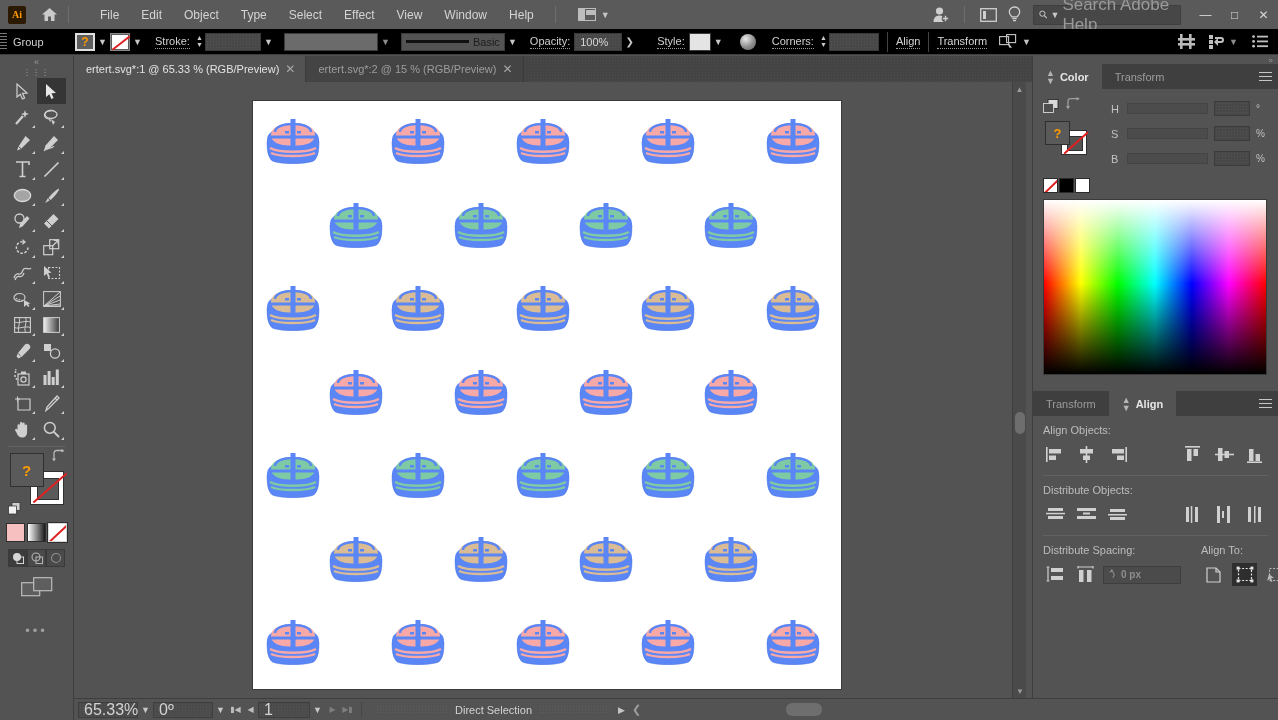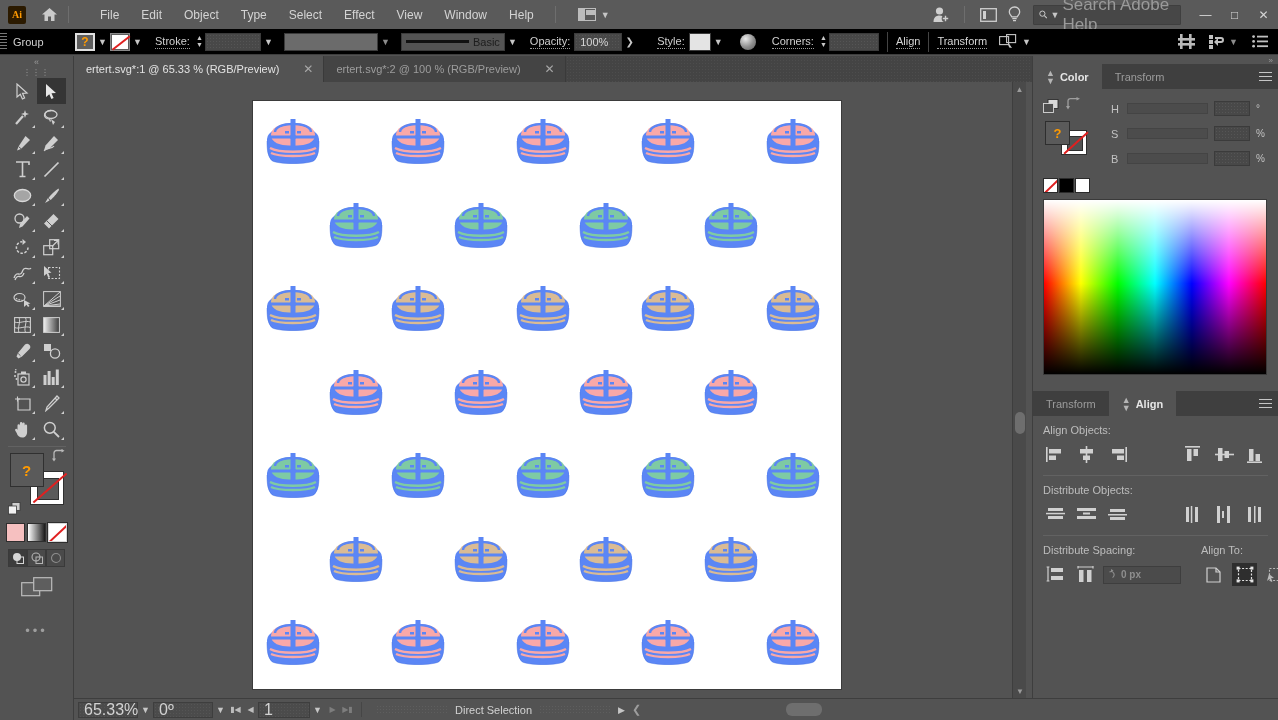--- a/index.html
+++ b/index.html
@@ -83,21 +83,21 @@
     width:16px; height:16px; border-radius:50%;
     background:radial-gradient(circle at 35% 30%, #e9e9e9, #8d8d8d 55%, #5f5f5f);
   }
 
   
   .tabbar {
     position:absolute; left:74px; top:56px; width:1204px; height:26px;
     background:#444; display:flex; align-items:flex-end;
   }
   .doctab {
-    height:26px; display:flex; align-items:center; gap:24px;
+    height:26px; display:flex; align-items:center; gap:6px;
     padding:0 10px 0 12px; font-size:11px; color:#9d9d9d;
     border-right:1px solid #3a3a3a;
   }
   .doctab.active { background:#535353; color:#e3e3e3; }
   .tabclose { font-size:12px; color:#a8a8a8; }
   .tab-dots { flex:1; height:26px;
     background-image:radial-gradient(#4d4d4d 0.5px, transparent 0.5px); background-size:3px 3px; }
 
   
   .toolbar {
@@ -432,21 +432,21 @@
       </div>
     </div>
   </div>
 
   <div class="tabbar">
     <div class="doctab active">
       <span>ertert.svg*:1 @ 65.33 % (RGB/Preview)</span>
       <span class="tabclose">✕</span>
     </div>
     <div class="doctab">
-      <span>ertert.svg*:2 @ 100 % (RGB/Preview)</span>
+      <span>ertert.svg*:2 @ 15 % (RGB/Preview)</span>
       <span class="tabclose">✕</span>
     </div>
     <div class="tab-dots"></div>
   </div>
 
   <div class="toolbar">
     <div class="tb-grip">«</div>
     <div class="tb-dbl">⋮⋮⋮</div>
 
     <div class="tb-grid">

